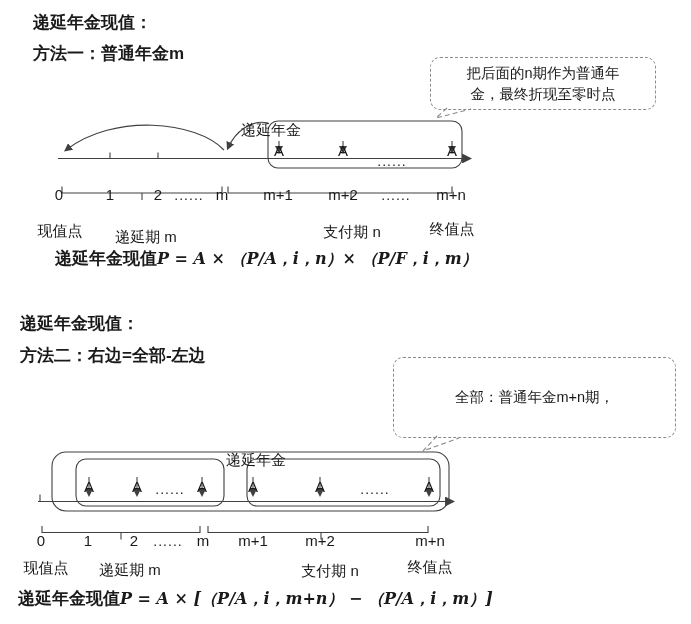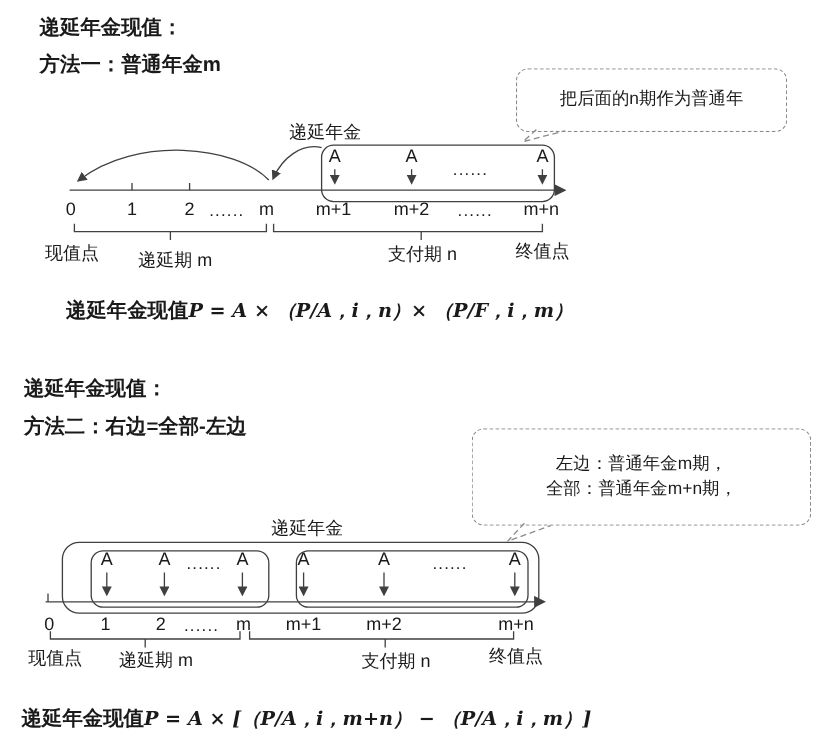--- a/index.html
+++ b/index.html
@@ -1,19 +1,19 @@
 <!DOCTYPE html>
 <html><head>
 <meta charset="utf-8">
 <style>
   html,body{margin:0;padding:0;background:#ffffff;}
   body{width:691px;height:624px;position:relative;overflow:hidden;
        font-family:"Liberation Sans",sans-serif;color:#1a1a1a;}
   .abs{position:absolute;white-space:nowrap;font-weight:bold;}
-  .ctr{position:absolute;white-space:nowrap;transform:translateX(-50%);text-align:center;}
+  .ctr{position:absolute;white-space:nowrap;transform:translateX(-50%);text-align:center;margin-top:20px;}
   .heading{font-size:17px;}
   .dlabel{font-size:15px;}
   .tick{font-size:15px;}
   .pay{font-size:15px;}
   .dots{font-size:14px;letter-spacing:1px;}
   .formula{font-size:17px;}
   .formula .math{font-family:"DejaVu Serif",serif;font-style:italic;font-size:16px;margin-top:44px;}
   .callout{position:absolute;border:1.5px dashed #8a8a8a;border-radius:10px;
            display:flex;flex-direction:column;justify-content:center;}
   .callout div{text-align:center;font-size:14.5px;line-height:21px;}
@@ -74,20 +74,21 @@
     </g>
     <path stroke="#8a8a8a" stroke-dasharray="5 3" d="M437,436 L423,451 L459,438"></path>
   </g>
 </svg>
 
 <div class="abs heading" style="left:33px;top:11px;">递延年金现值：</div>
 <div class="abs heading" style="left:33px;top:42px;">方法一：普通年金m</div>
 
 <div class="callout" style="left:430px;top:57px;width:224px;height:51px;">
   <div>把后面的n期作为普通年</div>
+  <div>金，最终折现至零时点</div>
 </div>
 
 <div class="ctr dlabel" style="left:271px;top:101px;">递延年金</div>
 
 <div class="ctr pay" style="left:279px;top:122px;">A</div>
 <div class="ctr pay" style="left:343px;top:122px;">A</div>
 <div class="ctr pay" style="left:452px;top:122px;">A</div>
 <div class="ctr dots" style="left:392px;top:133px;">......</div>
 
 <div class="ctr tick" style="left:59px;top:166px;">0</div>
@@ -106,21 +107,20 @@
 <div class="ctr dlabel" style="left:452px;top:200px;">终值点</div>
 
 <div class="abs formula" style="left:55px;top:247px;">
   <span>递延年金现值</span><span class="math">P = A × （P/A，i，n）× （P/F，i，m）</span>
 </div>
 
 <div class="abs heading" style="left:20px;top:312px;">递延年金现值：</div>
 <div class="abs heading" style="left:20px;top:344px;">方法二：右边=全部-左边</div>
 
 <div class="callout" style="left:393px;top:357px;width:281px;height:79px;">
-  <div>左边：普通年金m期，</div>
   <div>全部：普通年金m+n期，</div>
 </div>
 
 <div class="ctr dlabel" style="left:256px;top:431px;">递延年金</div>
 
 <div class="ctr pay" style="left:89px;top:458px;">A</div>
 <div class="ctr pay" style="left:137px;top:458px;">A</div>
 <div class="ctr pay" style="left:202px;top:458px;">A</div>
 <div class="ctr dots" style="left:170px;top:461px;">......</div>
 <div class="ctr pay" style="left:253px;top:458px;">A</div>

